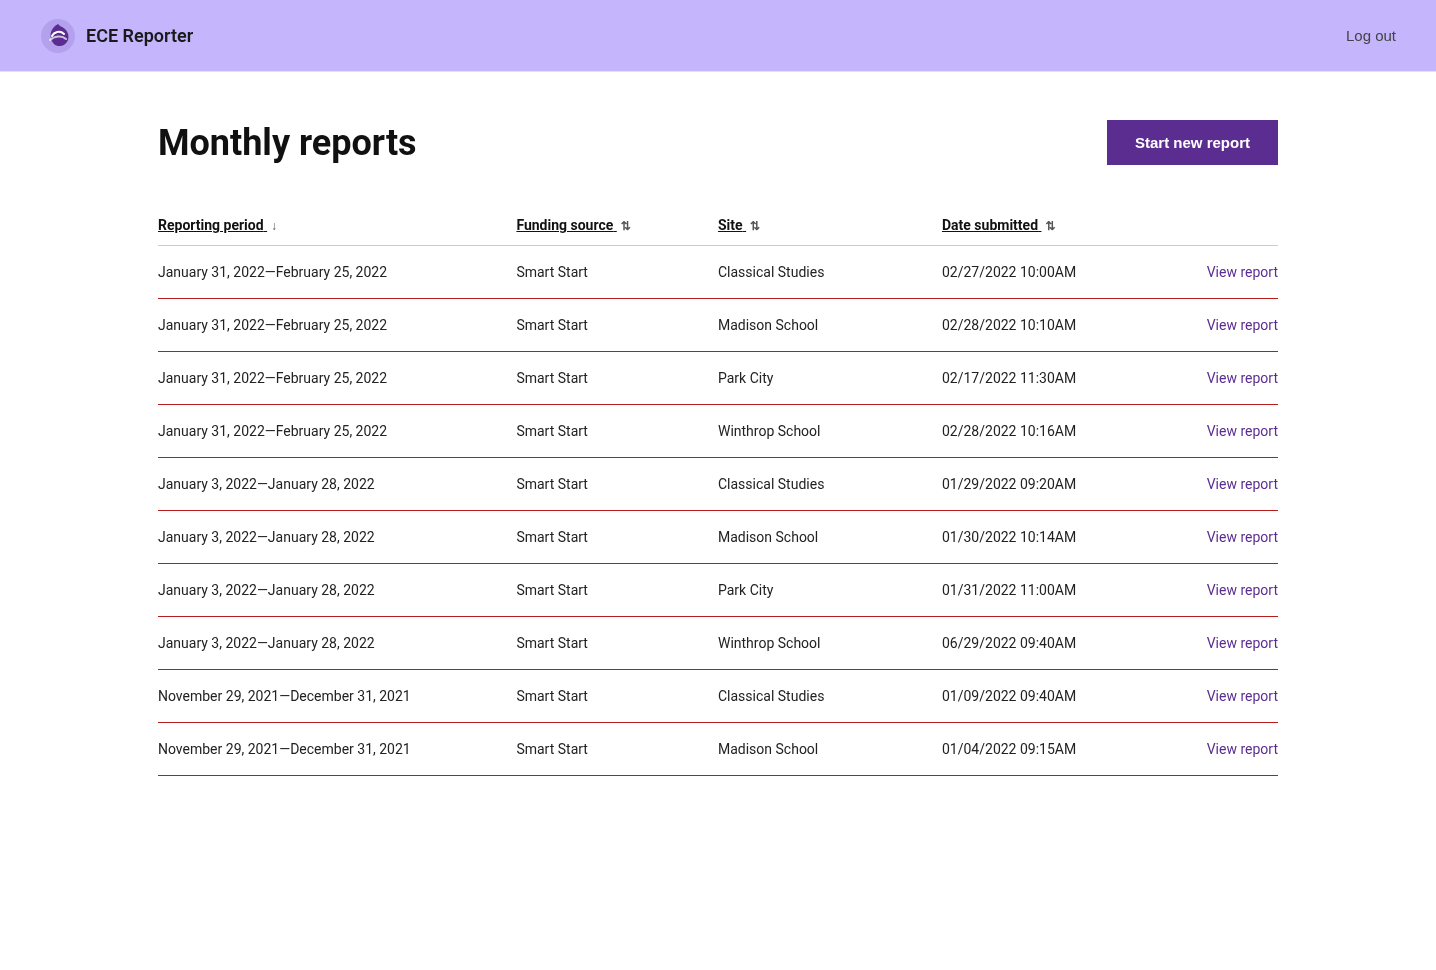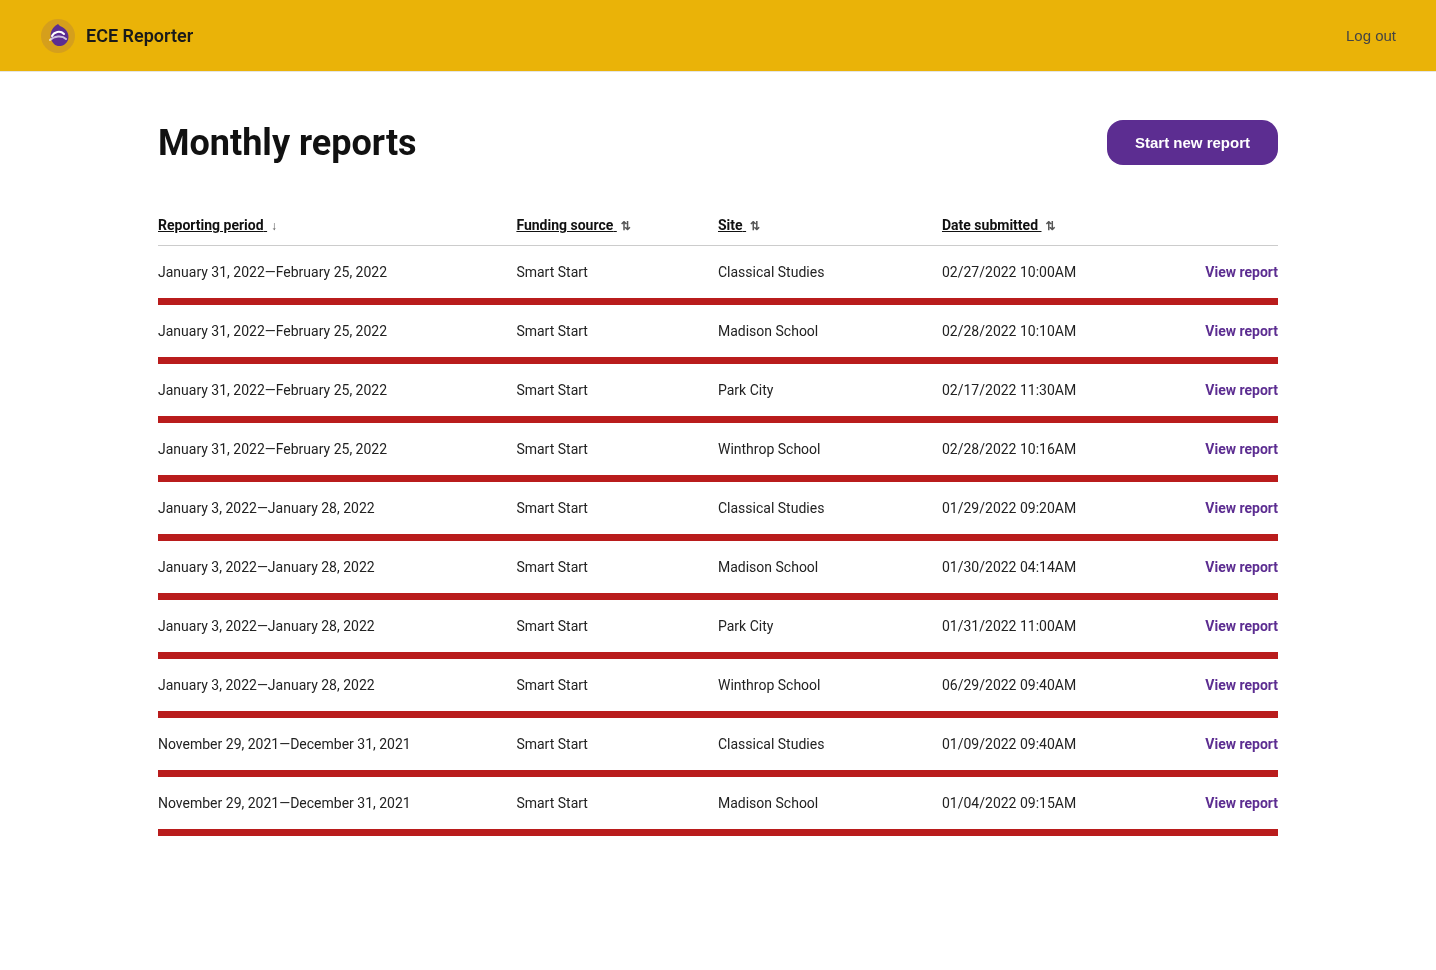--- a/index.html
+++ b/index.html
@@ -15,21 +15,21 @@
       font-size: 15px;
     }
 
     
     nav {
       display: flex;
       align-items: center;
       height: 72px;
       padding: 16px 40px;
       border-bottom: 1px solid #e5e5e5;
-      background: #eab308;
+      background: #c4b5fd;
     }
 
     .nav-logo {
       display: flex;
       align-items: center;
       gap: 10px;
       margin-right: auto;
       text-decoration: none;
     }
 
@@ -97,21 +97,21 @@
     .page-title {
       font-size: 36px;
       font-weight: 700;
       color: #111;
     }
 
     .btn-start {
       background: #5c2d91;
       color: #fff;
       border: none;
-      border-radius: 16px;
+      border-radius: 0;
       padding: 14px 28px;
       font-size: 15px;
       font-weight: 600;
       cursor: pointer;
       white-space: nowrap;
     }
 
     
     .reports-table {
       width: 100%;
@@ -136,33 +136,33 @@
       display: inline-block;
       margin-left: 4px;
       font-size: 12px;
       color: #555;
     }
 
     .reports-table td {
       padding: 18px 16px 18px 0;
       font-size: 14px;
       color: #222;
-      border-bottom: 7px solid #b91c1c;
+      border-bottom: 1px solid #b91c1c;
     }
 
     .reports-table td.view-col {
       text-align: right;
       padding-right: 0;
     }
 
     .view-report-link {
       color: #5c2d91;
       text-decoration: none;
       font-size: 14px;
-      font-weight: 700;
+      font-weight: 400;
     }
 
     .col-period { width: 32%; }
     .col-funding { width: 18%; }
     .col-site { width: 20%; }
     .col-date { width: 22%; margin-left: 36px; }
     .col-action { width: 8%; }
   </style>
 </head>
 <body>
@@ -242,21 +242,21 @@
           <td>January 3, 2022—January 28, 2022</td>
           <td>Smart Start</td>
           <td>Classical Studies</td>
           <td>01/29/2022 09:20AM</td>
           <td class="view-col"><a href="#" class="view-report-link">View report</a></td>
         </tr>
         <tr>
           <td>January 3, 2022—January 28, 2022</td>
           <td>Smart Start</td>
           <td>Madison School</td>
-          <td>01/30/2022 04:14AM</td>
+          <td>01/30/2022 10:14AM</td>
           <td class="view-col"><a href="#" class="view-report-link">View report</a></td>
         </tr>
         <tr>
           <td>January 3, 2022—January 28, 2022</td>
           <td>Smart Start</td>
           <td>Park City</td>
           <td>01/31/2022 11:00AM</td>
           <td class="view-col"><a href="#" class="view-report-link">View report</a></td>
         </tr>
         <tr>

